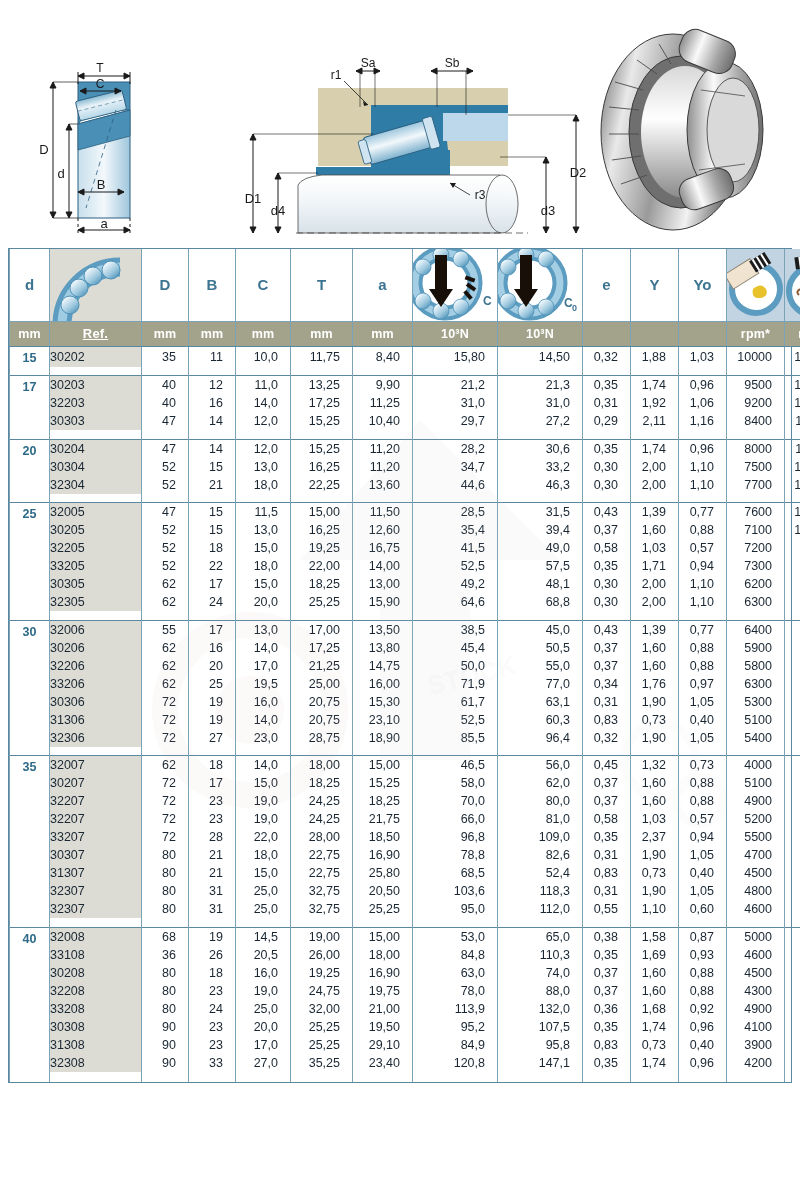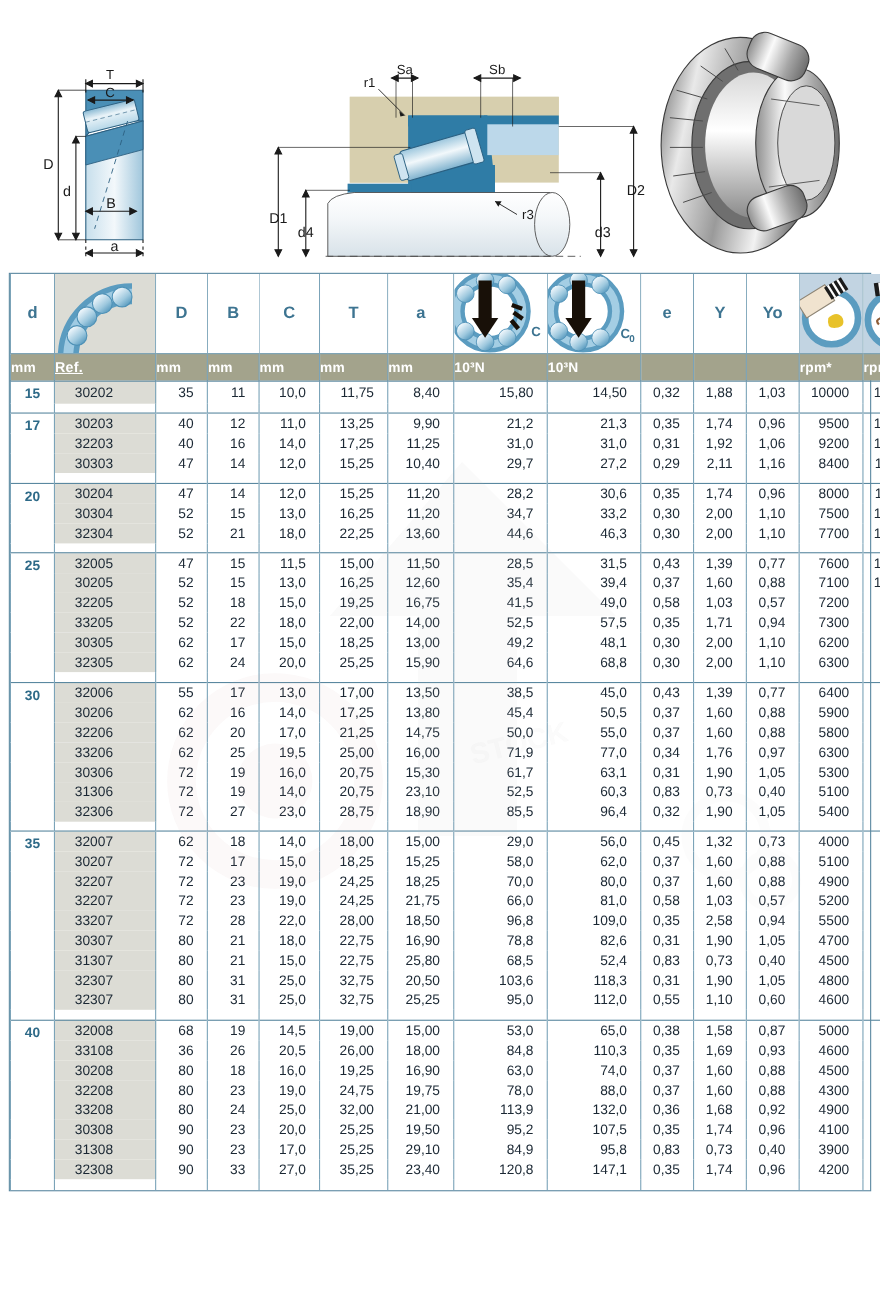--- a/index.html
+++ b/index.html
@@ -97,20 +97,21 @@
     overflow: hidden;
   }
 
   
   .hdr-unit td {
     height: 25px;
     background: #a3a38c;
     color: #ffffff;
     font-size: 12.5px;
     font-weight: bold;
+    text-align: center;
     vertical-align: middle;
     border-top: 1px solid #7ba3b8;
     border-bottom: 1px solid #5a88a0;
     letter-spacing: 0.2px;
   }
   .hdr-unit td.refcol { font-size: 13px; text-decoration: underline; }
 
   
   td.dcell {
     font-size: 12.5px;
@@ -124,21 +125,20 @@
   td.dcell.dkey {
     color: #2e6a88;
     font-weight: bold;
     font-size: 12.5px;
     vertical-align: top;
     padding-top: 2px;
   }
   td.dcell.ref {
     background: #dcdcd5;
     text-align: left;
-    padding-left: 18px;
   }
   td.dcell.num { text-align: right; padding-right: 12px; }
   td.dcell.ctr { text-align: center; }
 
   
   tr.grp-first > td { border-top: 1px solid #5a88a0; }
   tr.gap > td {
     height: 9px;
     border-left: 1px solid #7ba3b8;
     border-right: 1px solid #7ba3b8;
@@ -958,21 +958,21 @@
           <td></td>
         </tr>
         <tr class="grp-first">
           <td class="dcell dkey ctr" rowspan="9">35</td>
           <td class="dcell ref">32007</td>
           <td class="dcell num">62</td>
           <td class="dcell num">18</td>
           <td class="dcell num">14,0</td>
           <td class="dcell num">18,00</td>
           <td class="dcell num">15,00</td>
-          <td class="dcell num">29,0</td>
+          <td class="dcell num">46,5</td>
           <td class="dcell num">56,0</td>
           <td class="dcell num">0,45</td>
           <td class="dcell num">1,32</td>
           <td class="dcell num">0,73</td>
           <td class="dcell num">4000</td>
           <td class="dcell num">7900</td>
         </tr>
         <tr>
           <td class="dcell ref">30207</td>
           <td class="dcell num">72</td>
@@ -1021,21 +1021,21 @@
         <tr>
           <td class="dcell ref">33207</td>
           <td class="dcell num">72</td>
           <td class="dcell num">28</td>
           <td class="dcell num">22,0</td>
           <td class="dcell num">28,00</td>
           <td class="dcell num">18,50</td>
           <td class="dcell num">96,8</td>
           <td class="dcell num">109,0</td>
           <td class="dcell num">0,35</td>
-          <td class="dcell num">2,58</td>
+          <td class="dcell num">2,37</td>
           <td class="dcell num">0,94</td>
           <td class="dcell num">5500</td>
           <td class="dcell num">7400</td>
         </tr>
         <tr>
           <td class="dcell ref">30307</td>
           <td class="dcell num">80</td>
           <td class="dcell num">21</td>
           <td class="dcell num">18,0</td>
           <td class="dcell num">22,75</td>

